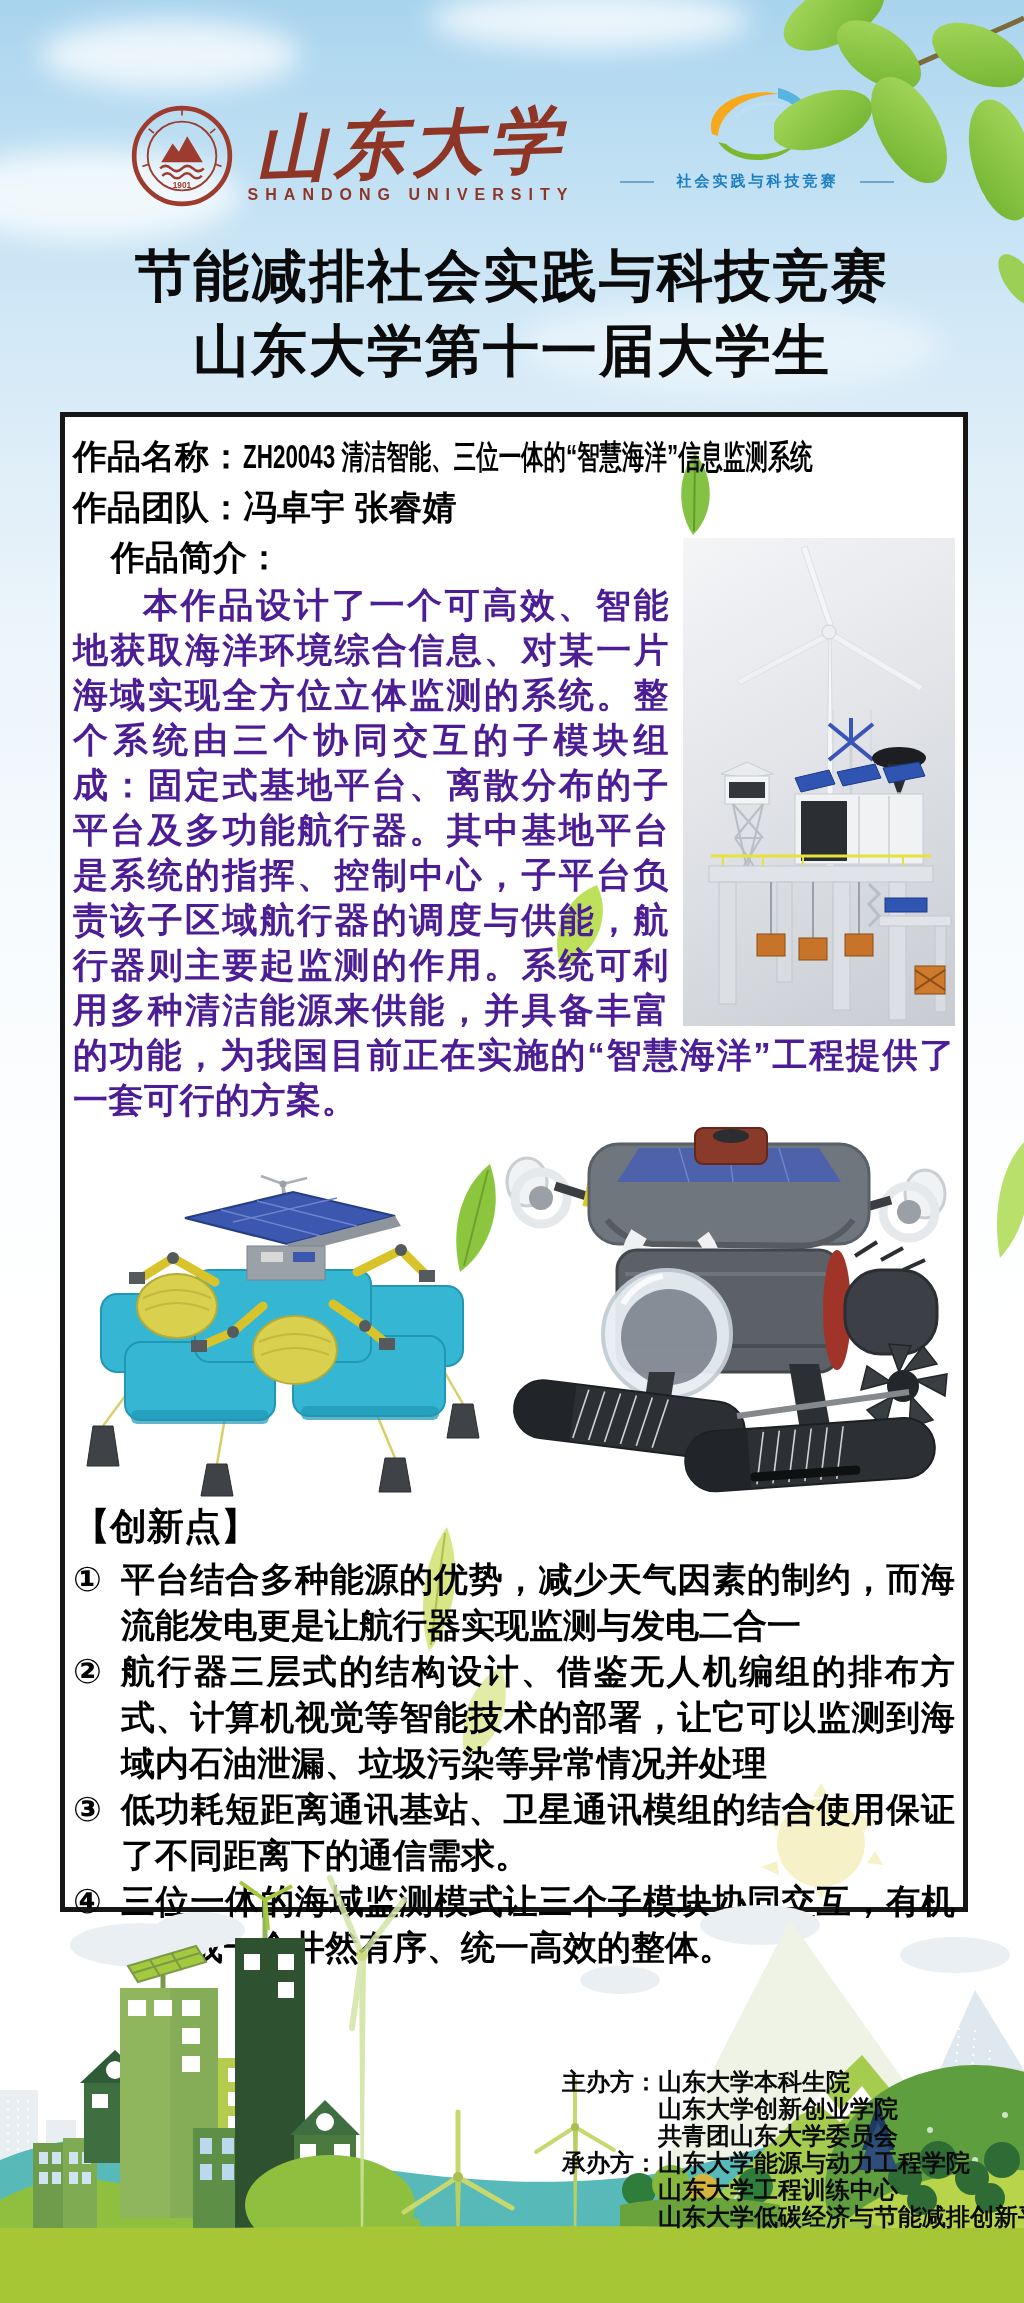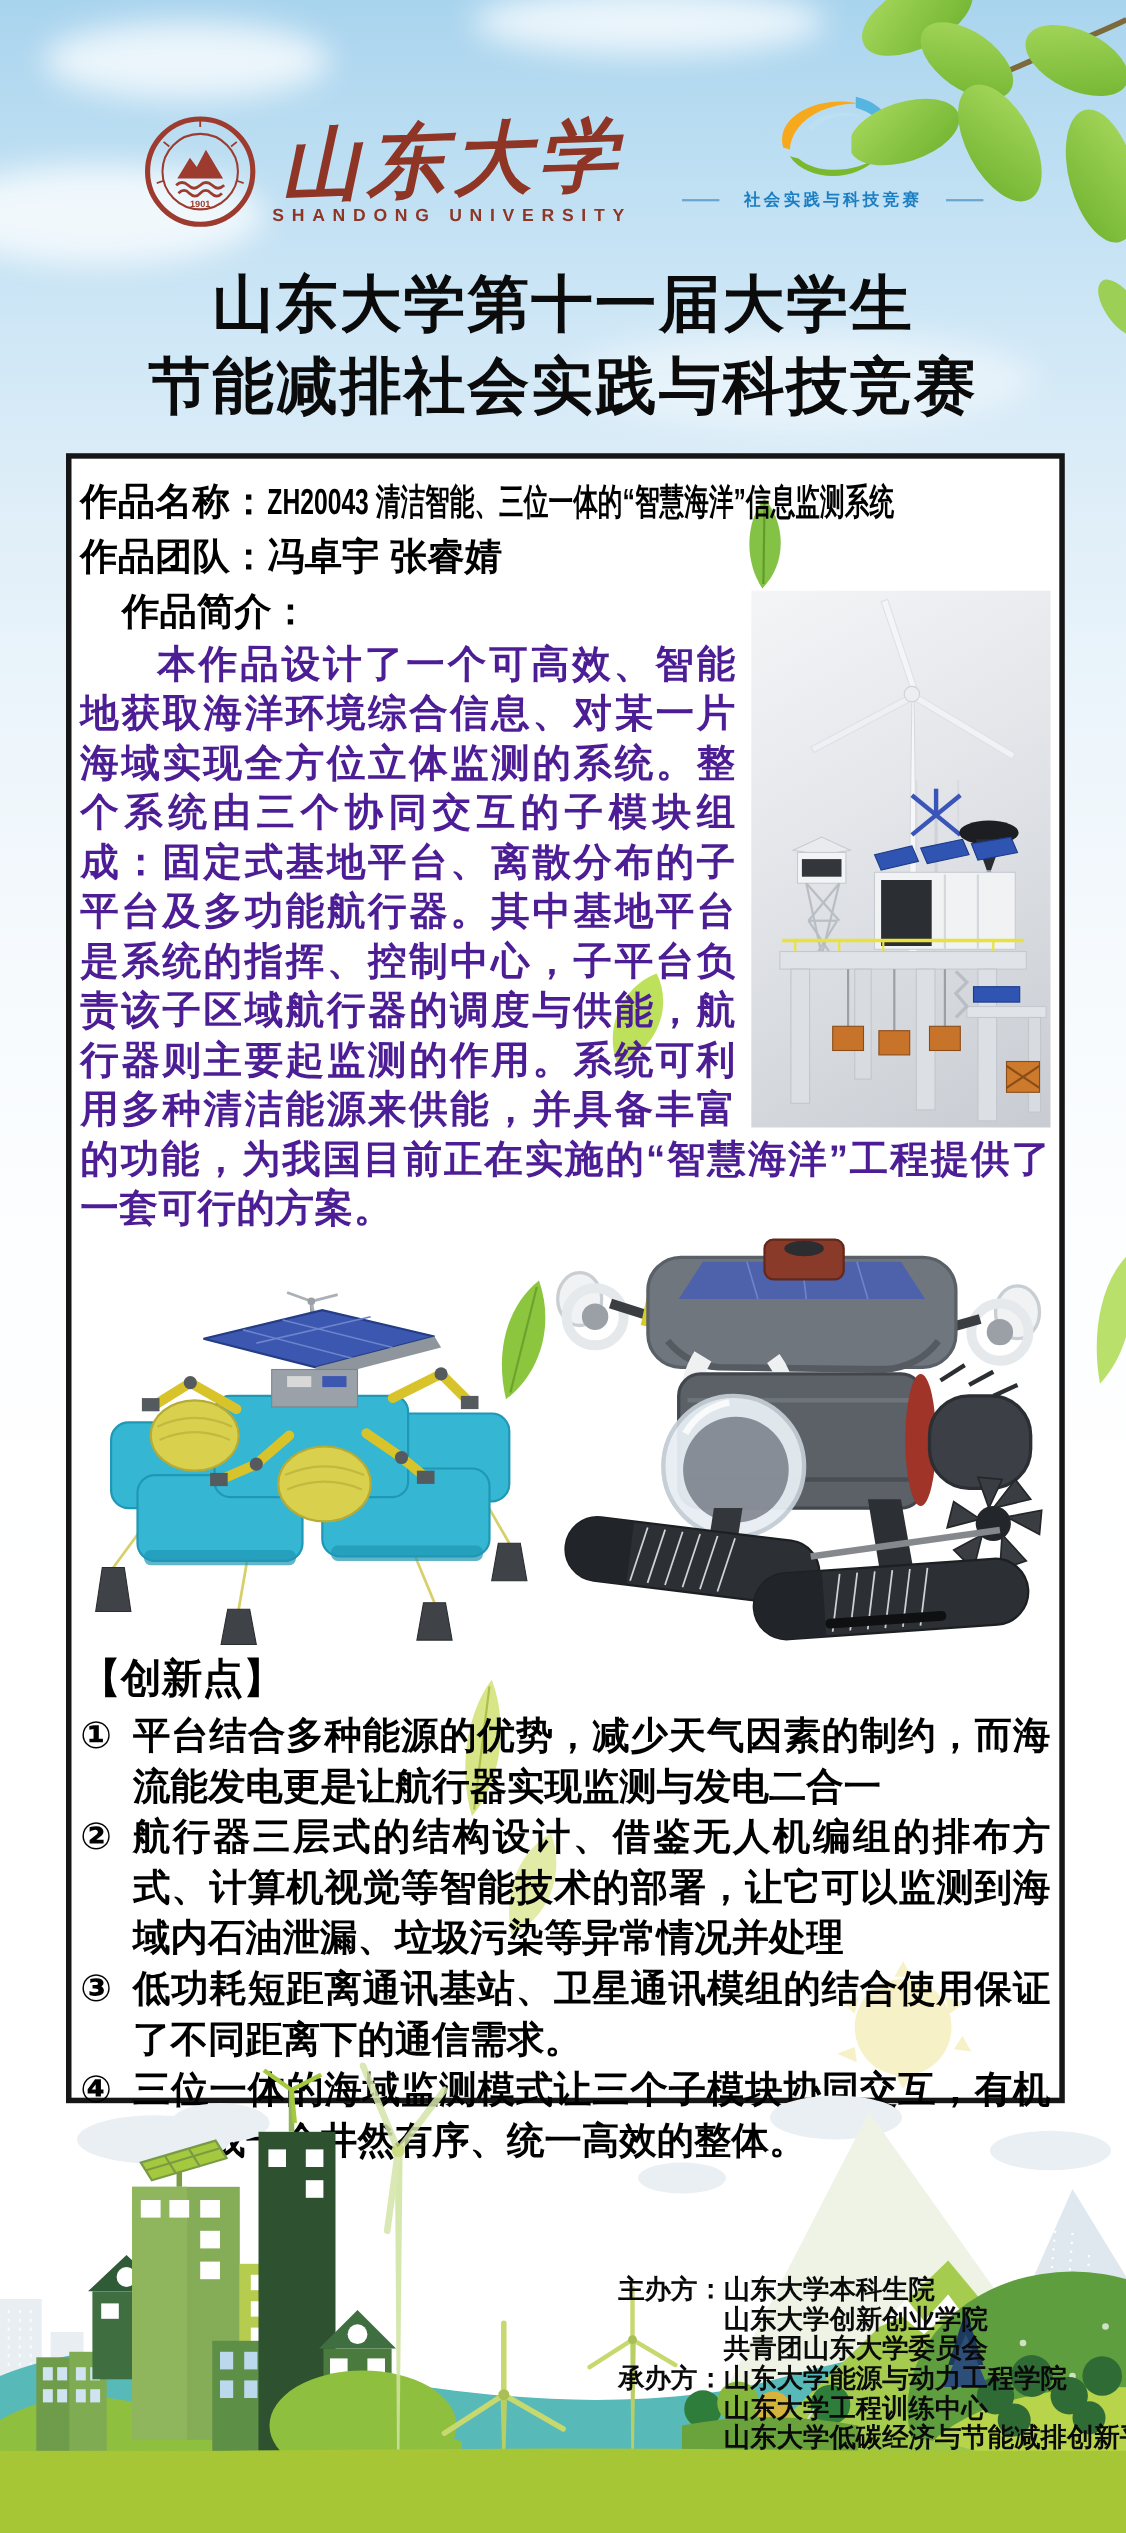--- a/index.html
+++ b/index.html
@@ -4,21 +4,21 @@
 <style>
   html,body{margin:0;padding:0;background:#888;}
   .poster{
     position:relative;width:1024px;height:2303px;overflow:hidden;margin:0 auto;
     font-family:"Liberation Sans","DejaVu Sans",sans-serif;
     background:linear-gradient(180deg,#a9d4ee 0%,#bcdef2 6%,#cfe7f6 13%,#dfeef8 20%,#ecf5fb 28%,#f6fafd 38%,#fdfeff 50%,#ffffff 62%);
   }
   .cloud{position:absolute;background:rgba(255,255,255,.75);border-radius:50%;filter:blur(14px);}
   
   .header{position:absolute;top:96px;left:0;width:100%;display:flex;justify-content:center;align-items:flex-start;gap:46px;}
-  .sdu-logo{display:flex;align-items:center;gap:14px;margin-top:8px;}
+  .sdu-logo{display:flex;align-items:flex-start;gap:14px;margin-top:8px;}
   .seal{width:104px;height:104px;}
   .sdu-text{display:flex;flex-direction:column;align-items:center;}
   .sdu-zh{font-size:72px;line-height:80px;font-weight:700;font-style:italic;color:#8e3526;letter-spacing:6px;white-space:nowrap;transform:rotate(-2deg);}
   .sdu-en{font-size:16px;font-weight:700;color:#8e3526;letter-spacing:7px;margin-top:2px;white-space:nowrap;}
   .comp-logo{display:flex;flex-direction:column;align-items:center;margin-top:-14px;}
   .swirl{width:150px;height:86px;}
   .comp-title{font-size:31px;font-weight:800;color:#1b7ec2;letter-spacing:4px;margin-top:2px;white-space:nowrap;}
   .comp-sub{display:flex;align-items:center;gap:22px;font-size:15px;font-weight:700;color:#1b7ec2;letter-spacing:3px;margin-top:4px;white-space:nowrap;}
   .dash{display:inline-block;width:34px;height:0;border-top:2px solid #6aa6cd;}
   
@@ -114,22 +114,22 @@
       </svg>
       <div class="comp-sub">
         <span class="dash"></span>
         <span>社会实践与科技竞赛</span>
         <span class="dash"></span>
       </div>
     </div>
   </div>
 
   <div class="main-title">
+    <div>节能减排社会实践与科技竞赛</div>
     <div>山东大学第十一届大学生</div>
-    <div>节能减排社会实践与科技竞赛</div>
   </div>
 
   <div class="panel">
     <div class="box-decor">
       <svg class="leaf" style="left:606px;top:34px;width:48px;height:86px;" viewBox="0 0 48 86">
         <path d="M24 2 C44 26 44 62 22 84 C6 60 6 24 24 2 Z" fill="#7cbf3a" opacity=".95"></path>
         <line x1="24" y1="6" x2="23" y2="80" stroke="#5f9c2a" stroke-width="2"></line>
       </svg>
       <svg class="leaf" style="left:482px;top:466px;width:64px;height:86px;" viewBox="0 0 64 86">
         <path d="M50 2 C66 34 48 74 14 84 C2 52 18 14 50 2 Z" fill="#b3dc3f" opacity=".85"></path>

